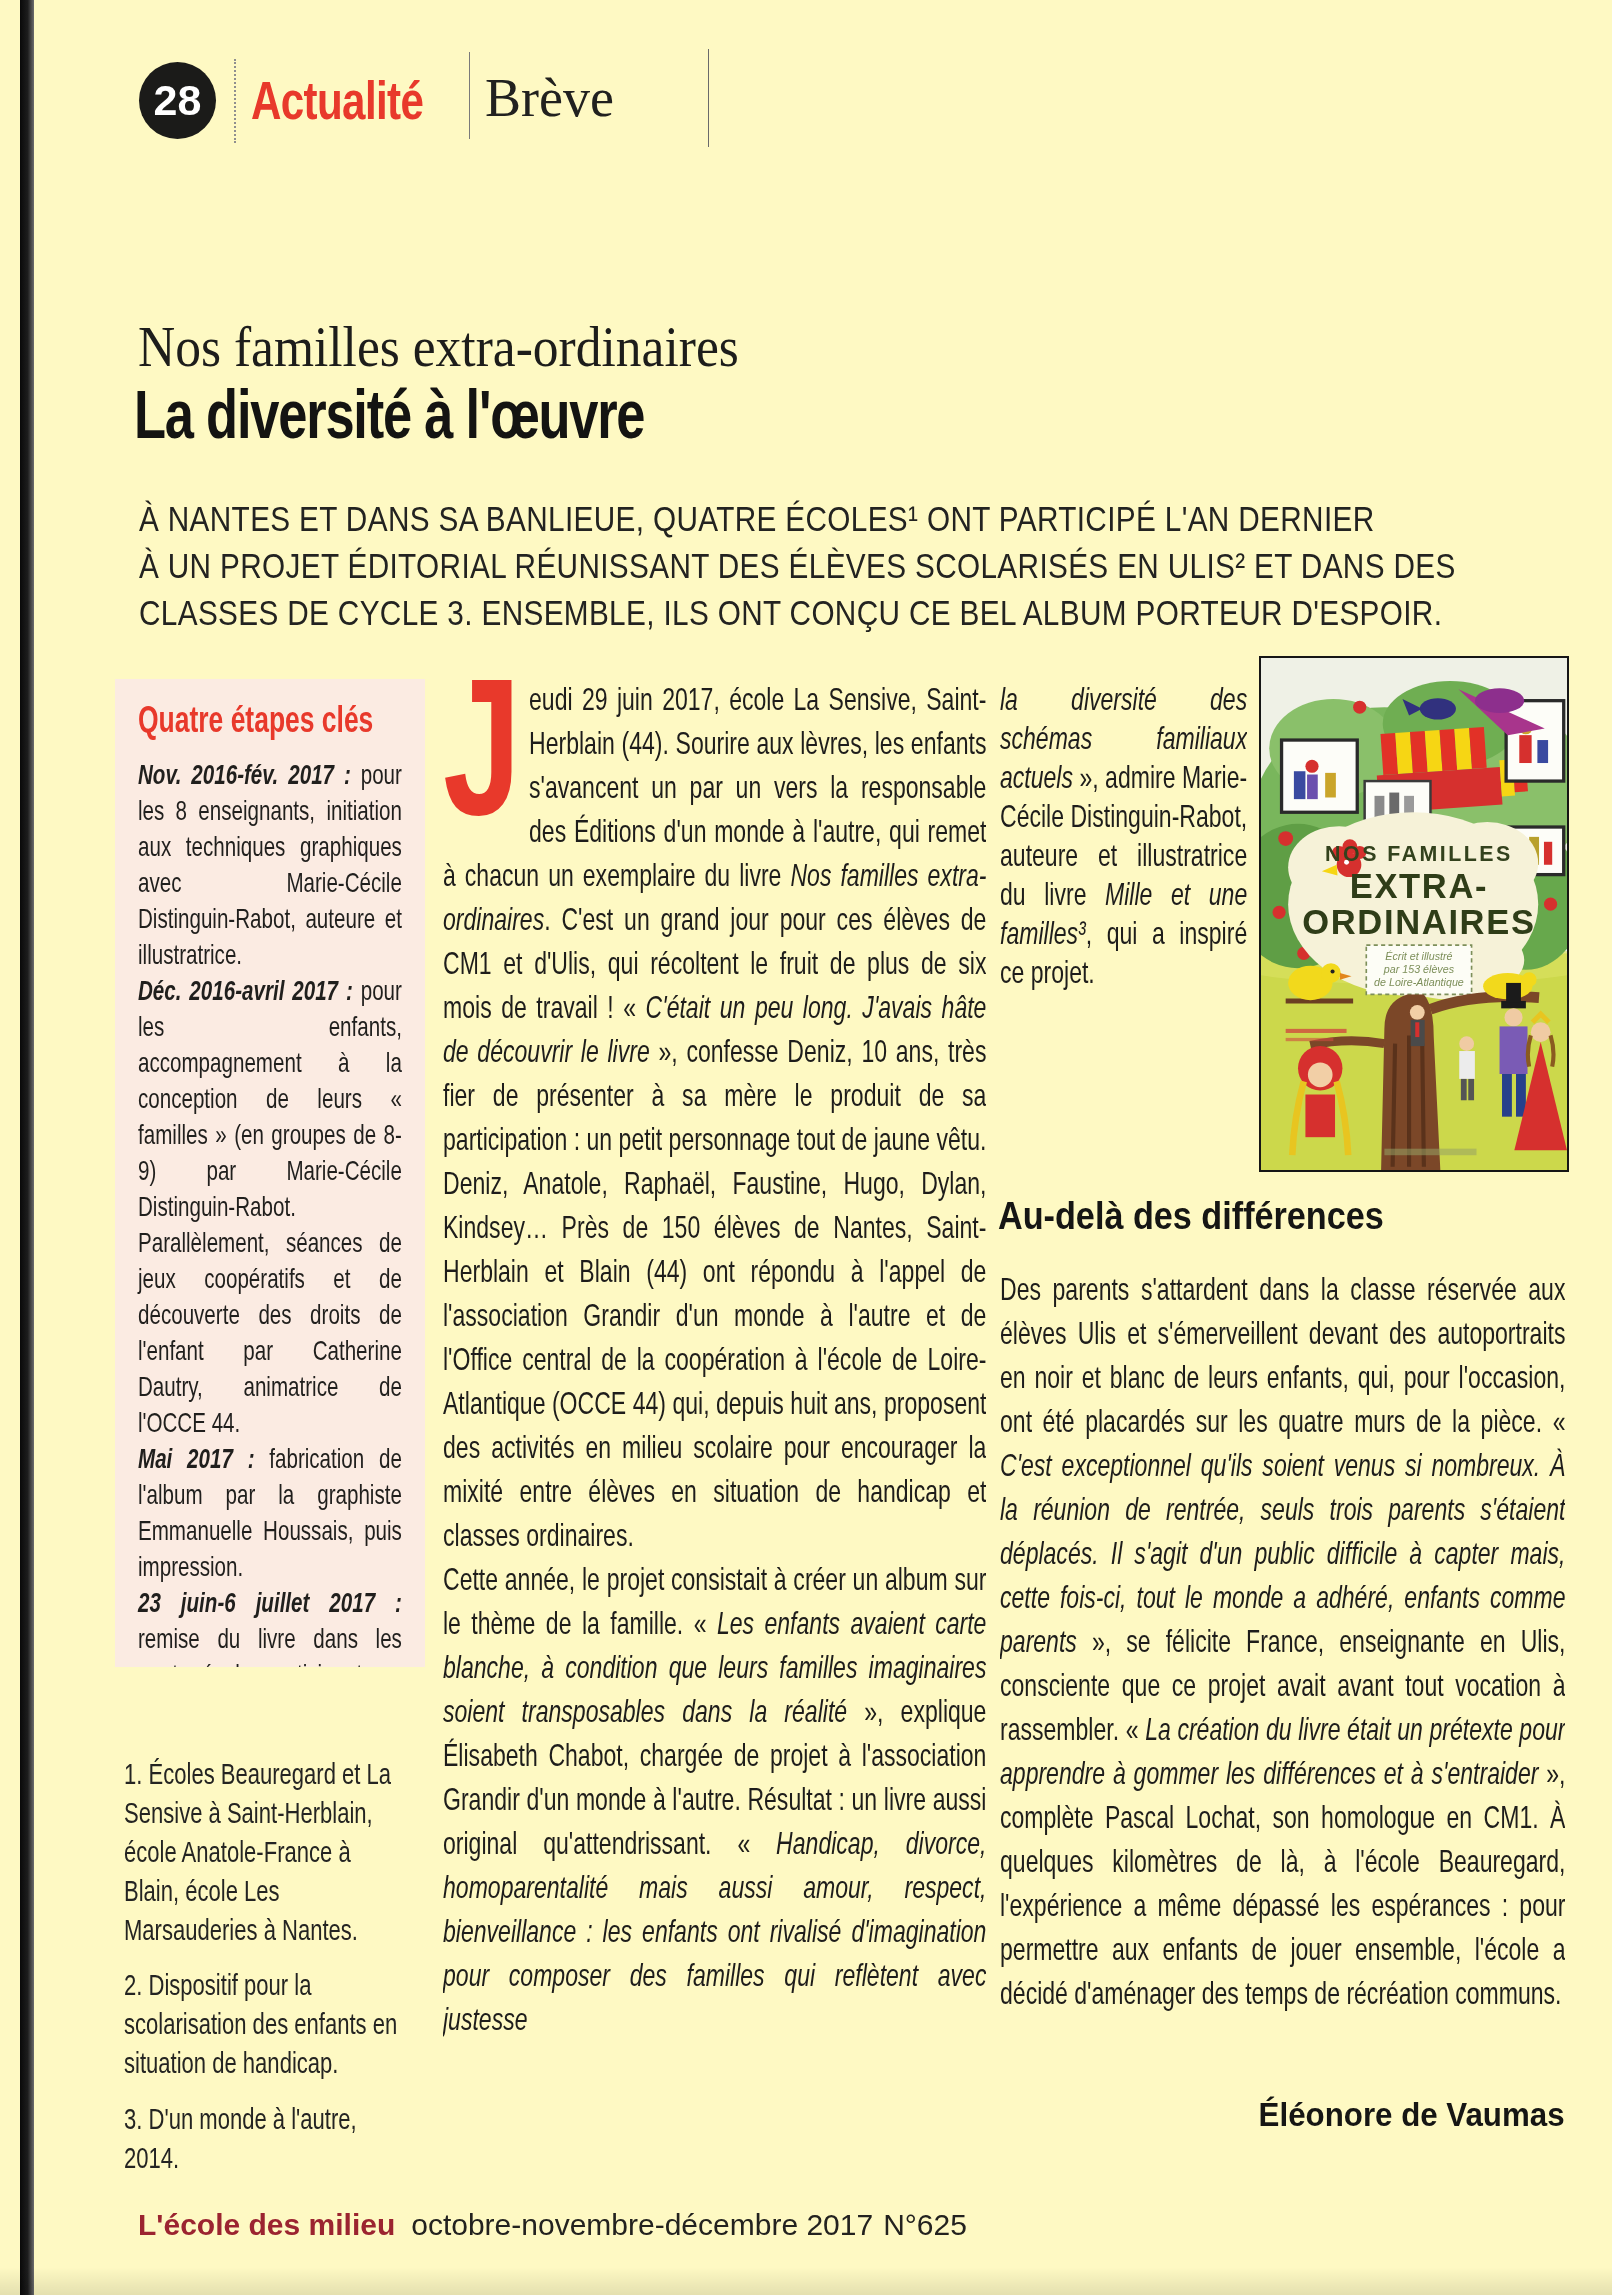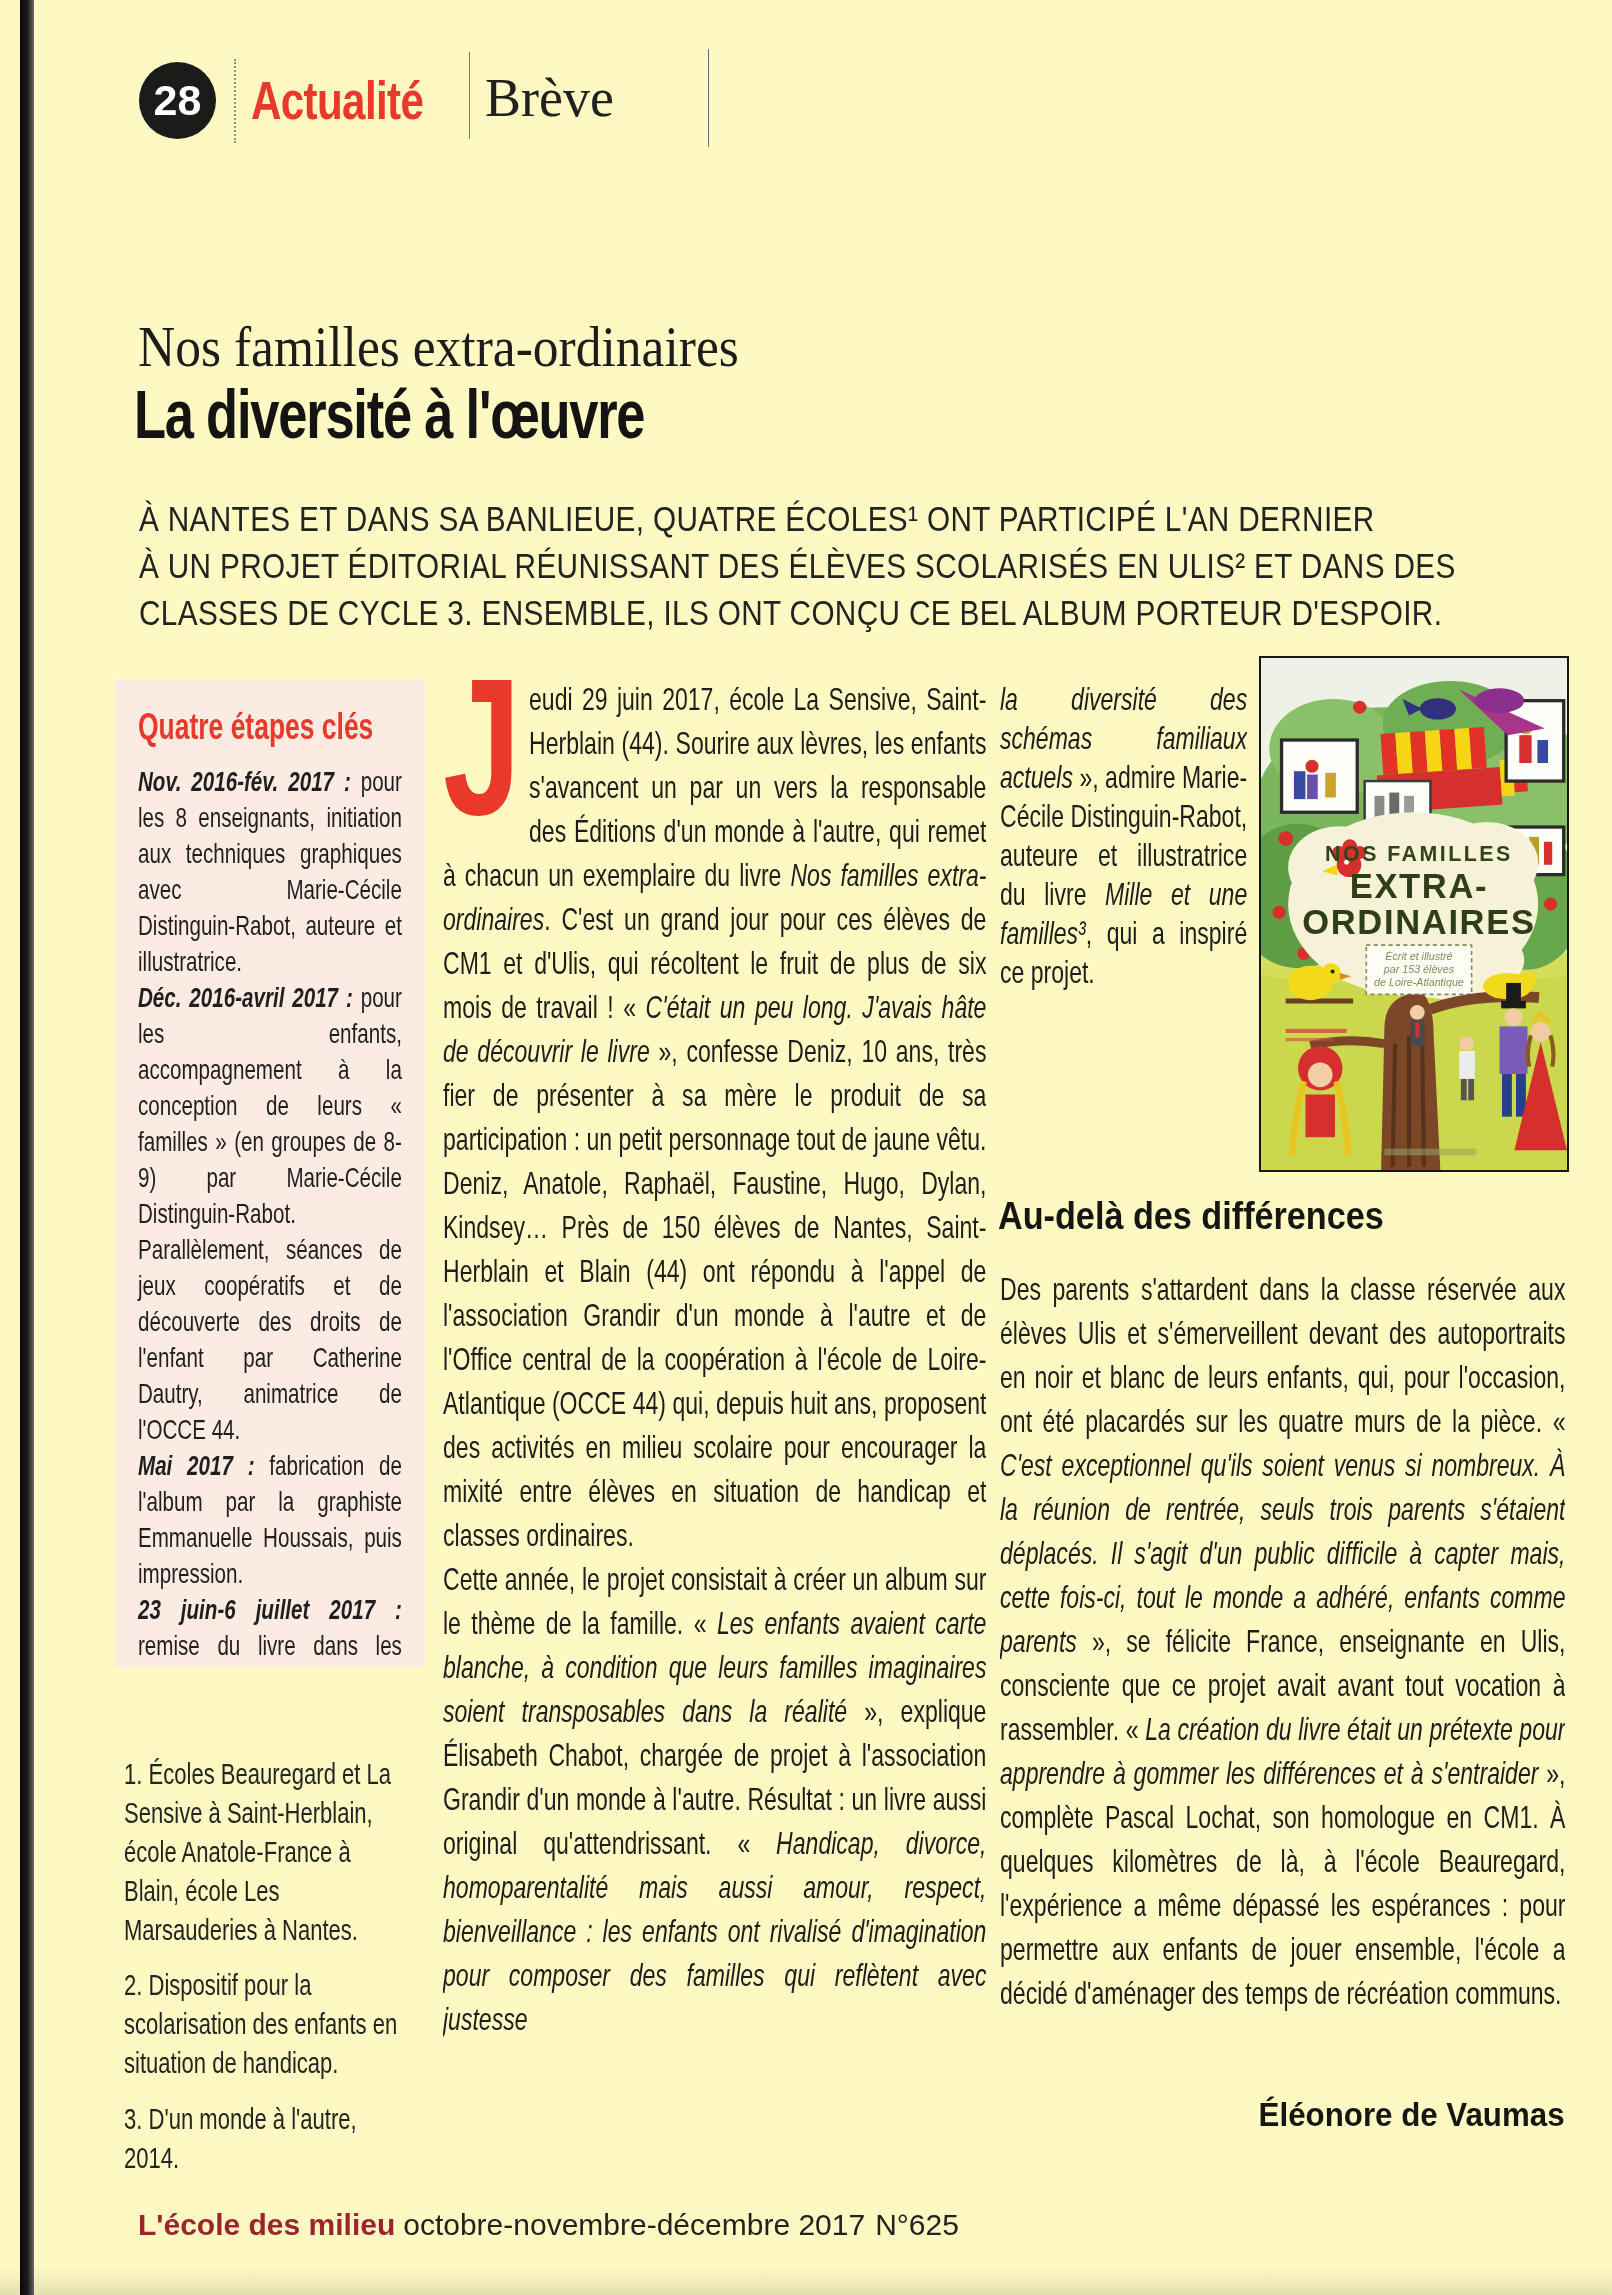--- a/index.html
+++ b/index.html
@@ -32,21 +32,21 @@
   .kicker{left:138px;top:315px;font-family:"Liberation Serif",serif;font-size:56px;color:#1d1d1b;
      transform:scaleX(.92);}
   .main-title{left:134px;top:375px;font-size:69px;font-weight:700;letter-spacing:-1.6px;color:#141412;
      transform:scaleX(.76);}
   .standfirst{left:139px;top:495px;color:#232321;}
   .standfirst .sf-line{font-size:35px;line-height:47px;white-space:nowrap;
      transform:scaleX(.85);transform-origin:0 0;letter-spacing:0.4px;}
 
   
   .sidebar-box{left:115px;top:679px;width:310px;height:988px;background:#fbebe2;
-     box-sizing:border-box;padding:27px 23px;overflow:hidden;}
+     box-sizing:border-box;padding:20px 23px;overflow:hidden;}
   .sidebar-inner{width:136%;transform:scaleX(.735);transform-origin:0 0;}
   .sidebar-title{font-size:36px;font-weight:700;color:#e8392b;margin:0 0 16.4px 0;}
   .sidebar-entry{font-size:28px;line-height:36px;text-align:justify;margin:0;color:#201f1d;}
 
   
   .footnotes{left:124px;top:1755px;width:279px;overflow:hidden;}
   .footnotes-inner{width:132%;transform:scaleX(.76);transform-origin:0 0;}
   .fn{font-size:29px;line-height:39px;margin:0 0 16.4px 0;color:#242422;}
 
   
@@ -69,21 +69,21 @@
   .book-cover svg{display:block;width:100%;height:100%;}
   .cover-title1{font-family:"Liberation Sans",sans-serif;font-weight:700;font-size:26px;
      letter-spacing:3px;fill:#33421d;}
   .cover-title23{font-family:"Liberation Sans",sans-serif;font-weight:700;font-size:42px;
      letter-spacing:2px;fill:#2f3d18;}
   .cover-label{font-family:"Liberation Sans",sans-serif;font-style:italic;font-size:13px;fill:#7d8f5a;}
 
   
   .footer{left:138px;top:2208px;font-size:30px;}
   .footer .mag{font-weight:700;color:#9b2430;}
-  .footer .date{color:#23221f;margin-left:8px;}
+  .footer .date{color:#23221f;margin-left:16px;}
   .footer .num{color:#23221f;margin-left:10px;}
 </style>
 </head>
 <body>
 
 <div class="page">
 
   <div class="abs scan-edge"></div>
 
   <div class="abs page-circle">

